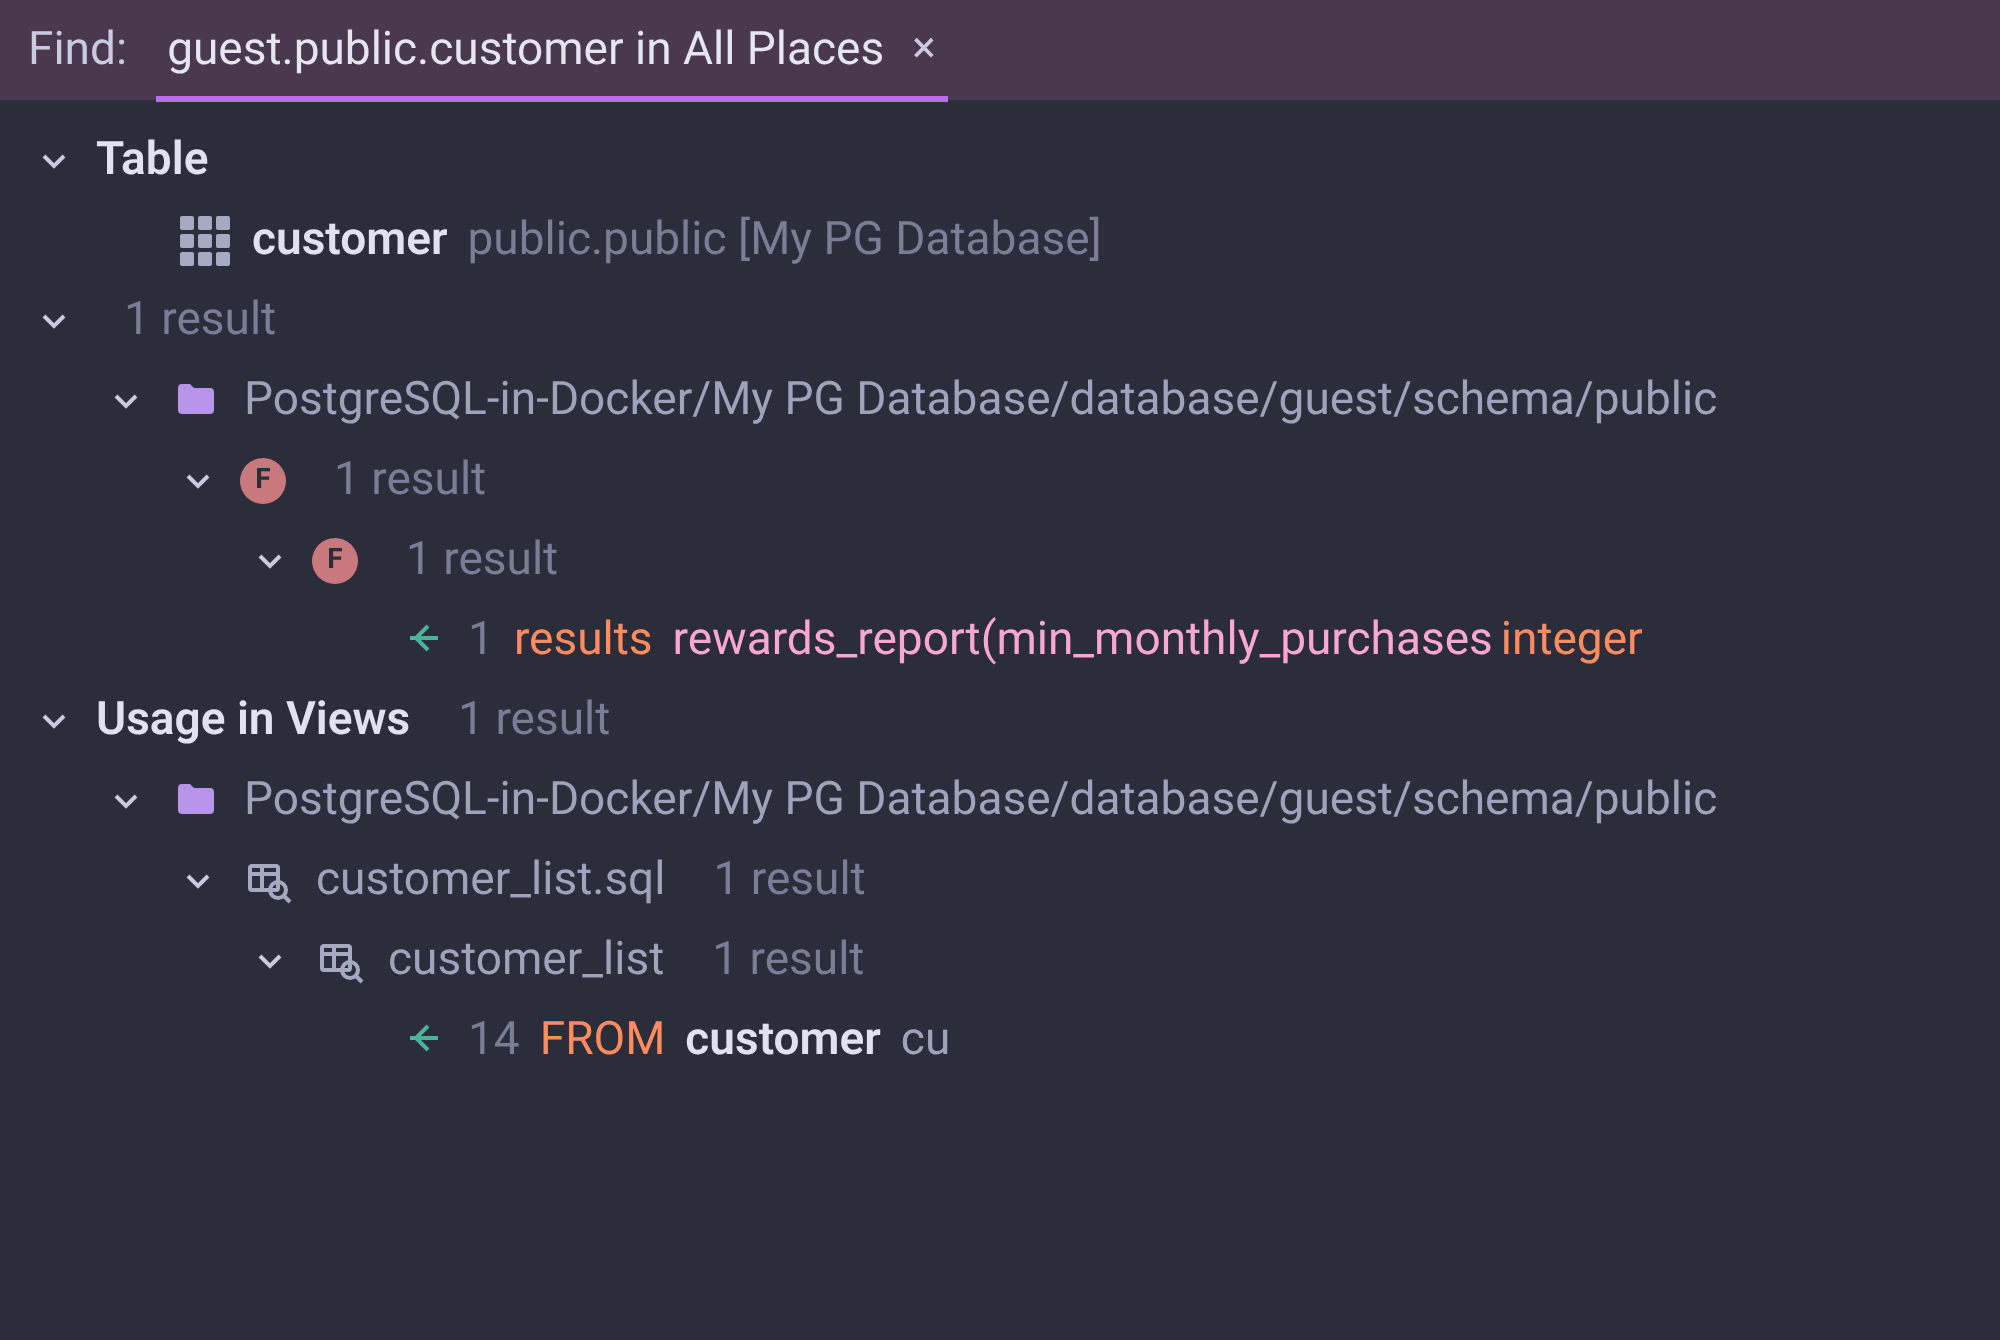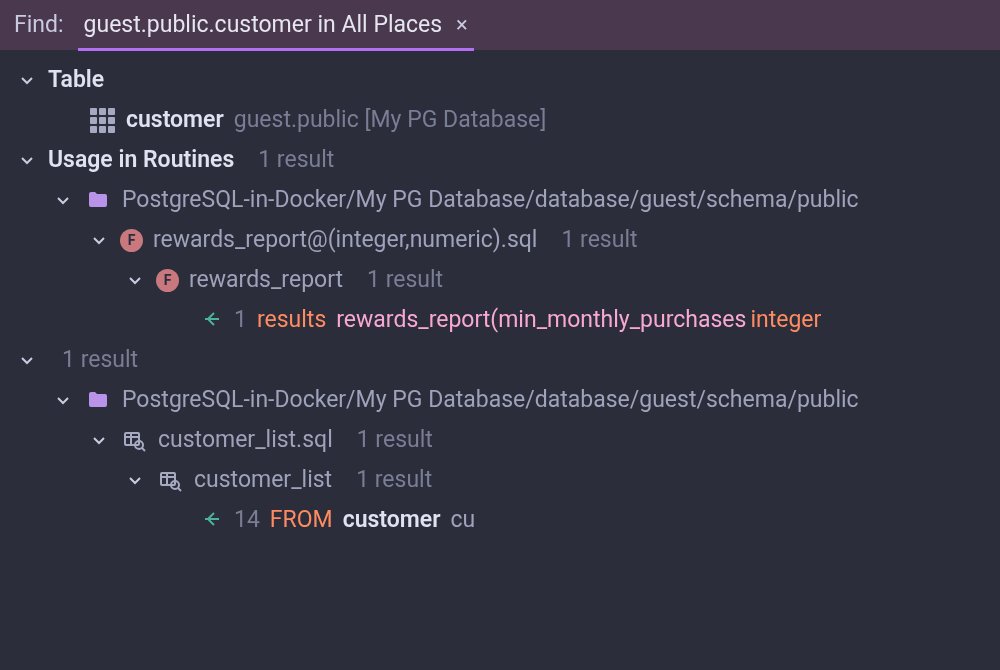--- a/index.html
+++ b/index.html
@@ -160,31 +160,30 @@
           <span></span>
           <span></span>
           <span></span>
           <span></span>
           <span></span>
           <span></span>
           <span></span>
         </span>
     </span>
     <span class="label-strong">customer</span>
-    <span class="label-dim">guest.public [My PG Database]</span>
+    <span class="label-dim">public.public [My PG Database]</span>
   </div>
 
 
   <div class="row i1">
     <span class="chev">
       <svg width="16" height="16" viewBox="0 0 16 16" fill="none">
           <polyline points="3,6 8,11 13,6" stroke-width="2"></polyline>
         </svg>
     </span>
-    <span class="label-strong">Usage in Routines</span>
     <span class="gap-big"></span>
     <span class="label-dim">1 result</span>
   </div>
 
   <div class="row i2">
     <span class="chev">
       <svg width="16" height="16" viewBox="0 0 16 16" fill="none">
           <polyline points="3,6 8,11 13,6" stroke-width="2"></polyline>
         </svg>
     </span>
@@ -196,33 +195,31 @@
     <span class="label-mid">PostgreSQL-in-Docker/My PG Database/database/guest/schema/public</span>
   </div>
 
   <div class="row i3">
     <span class="chev">
       <svg width="16" height="16" viewBox="0 0 16 16" fill="none">
           <polyline points="3,6 8,11 13,6" stroke-width="2"></polyline>
         </svg>
     </span>
     <span class="fbadge">F</span>
-    <span class="label-mid">rewards_report@(integer,numeric).sql</span>
     <span class="gap-big"></span>
     <span class="label-dim">1 result</span>
   </div>
 
   <div class="row i4">
     <span class="chev">
       <svg width="16" height="16" viewBox="0 0 16 16" fill="none">
           <polyline points="3,6 8,11 13,6" stroke-width="2"></polyline>
         </svg>
     </span>
     <span class="fbadge">F</span>
-    <span class="label-mid">rewards_report</span>
     <span class="gap-big"></span>
     <span class="label-dim">1 result</span>
   </div>
 
   <div class="row i6">
     <span class="icon">
       <svg class="usage-arrow" width="22" height="22" viewBox="0 0 22 22" fill="none" stroke-width="2">
           <polyline points="15,4 9,10 15,16"></polyline>
           <line x1="6" y1="10" x2="20" y2="10"></line>
         </svg>
@@ -232,20 +229,21 @@
     <span class="fn-white">rewards_report(min_monthly_purchases</span>
     <span class="fn-orange" style="margin-left:-6px">integer</span>
   </div>
 
   <div class="row i1">
     <span class="chev">
       <svg width="16" height="16" viewBox="0 0 16 16" fill="none">
           <polyline points="3,6 8,11 13,6" stroke-width="2"></polyline>
         </svg>
     </span>
+    <span class="label-strong">Usage in Views</span>
     <span class="gap-big"></span>
     <span class="label-dim">1 result</span>
   </div>
 
   <div class="row i2">
     <span class="chev">
       <svg width="16" height="16" viewBox="0 0 16 16" fill="none">
           <polyline points="3,6 8,11 13,6" stroke-width="2"></polyline>
         </svg>
     </span>

